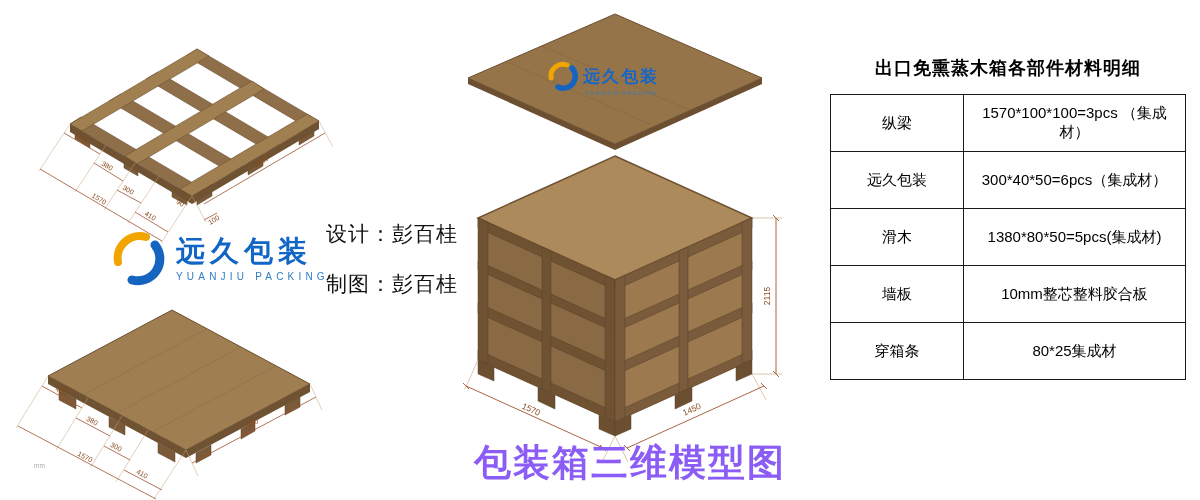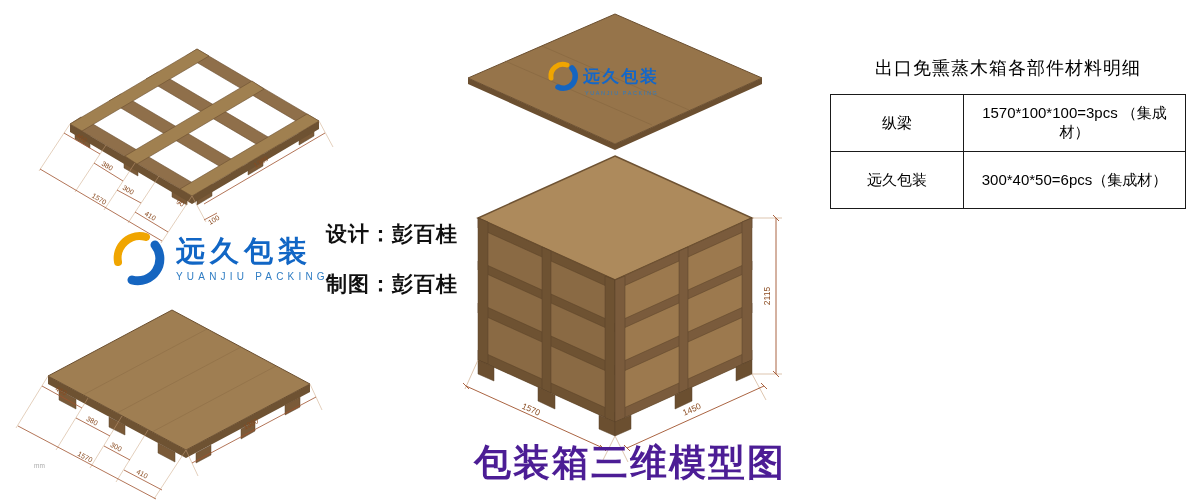--- a/index.html
+++ b/index.html
@@ -5,29 +5,29 @@
   html,body{margin:0;padding:0;background:#fff;}
   #stage{position:relative;width:1200px;height:500px;background:#ffffff;overflow:hidden;
          font-family:"Liberation Sans",sans-serif;color:#111;}
   .abs{position:absolute;}
   svg{display:block;overflow:visible;}
   
   #main-logo{left:110px;top:230px;display:flex;align-items:center;gap:8px;}
   .logo-name{font-size:29px;font-weight:bold;color:#1166c5;letter-spacing:5px;line-height:1.1;}
   .logo-sub{font-size:10px;color:#2e7cc3;letter-spacing:4.2px;margin-top:3px;}
   
-  .credit{font-size:21px;font-weight:700;color:#101010;letter-spacing:1px;}
+  .credit{font-size:21px;font-weight:400;color:#101010;letter-spacing:1px;}
   #credit-design{left:326px;top:220px;}
   #credit-drawing{left:326px;top:270px;}
   
   #main-title{left:460px;top:438px;width:340px;text-align:center;font-size:37px;
-              font-weight:800;color:#4c1d95;letter-spacing:2px;z-index:5;}
+              font-weight:800;color:#8b5cf6;letter-spacing:2px;z-index:5;}
   
   #table-panel{left:830px;top:56px;width:356px;}
-  #table-title{text-align:center;font-size:18px;font-weight:normal;letter-spacing:1px;color:#000;}
+  #table-title{text-align:center;font-size:18px;font-weight:bold;letter-spacing:1px;color:#000;}
   table.parts{border-collapse:collapse;width:100%;margin-top:14px;table-layout:fixed;}
   table.parts td{border:1px solid #1a1a1a;height:56px;text-align:center;vertical-align:middle;
                  font-size:15px;color:#000;padding:0 6px;}
   td.part-name{width:120px;font-size:15.5px;border-radius:11px;}
   
   .dim{fill:#8a4a1f;font-size:7px;font-family:"Liberation Sans",sans-serif;}
   .dimL{fill:#8a4a1f;font-size:8.5px;font-family:"Liberation Sans",sans-serif;}
   .unit{fill:#aaaaaa;font-size:6.5px;}
 </style>
 </head>
@@ -221,17 +221,29 @@
     <table class="parts">
       <tbody>
         <tr>
           <td class="part-name">纵梁</td>
           <td>1570*100*100=3pcs （集成材）</td>
         </tr>
         <tr>
           <td class="part-name">远久包装</td>
           <td>300*40*50=6pcs（集成材）</td>
         </tr>
+        <tr>
+          <td class="part-name">滑木</td>
+          <td>1380*80*50=5pcs(集成材)</td>
+        </tr>
+        <tr>
+          <td class="part-name">墙板</td>
+          <td>10mm整芯整料胶合板</td>
+        </tr>
+        <tr>
+          <td class="part-name">穿箱条</td>
+          <td>80*25集成材</td>
+        </tr>
       </tbody>
     </table>
   </div>
 
 </div>
 
 </body></html>

